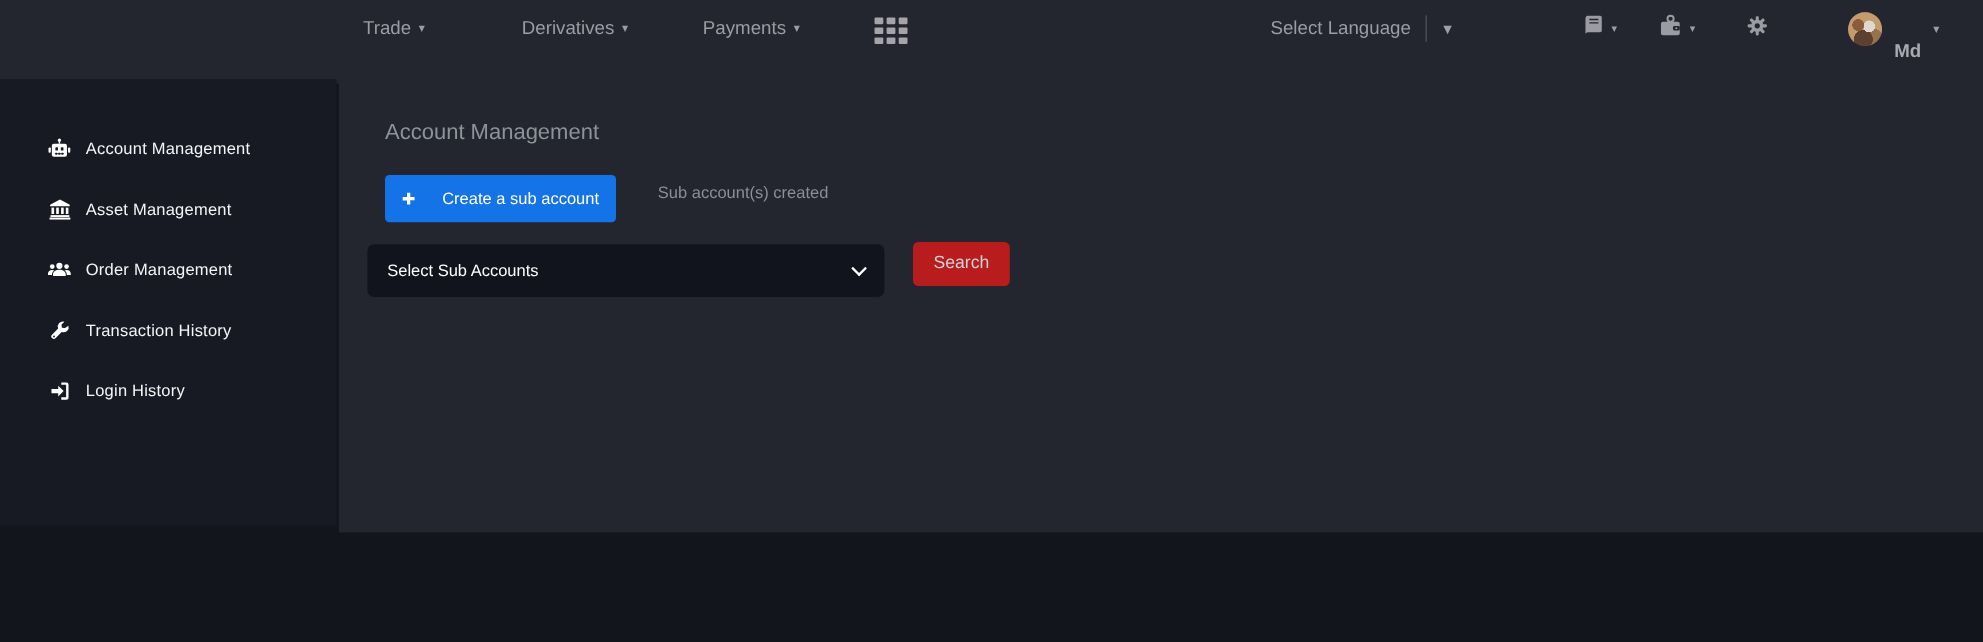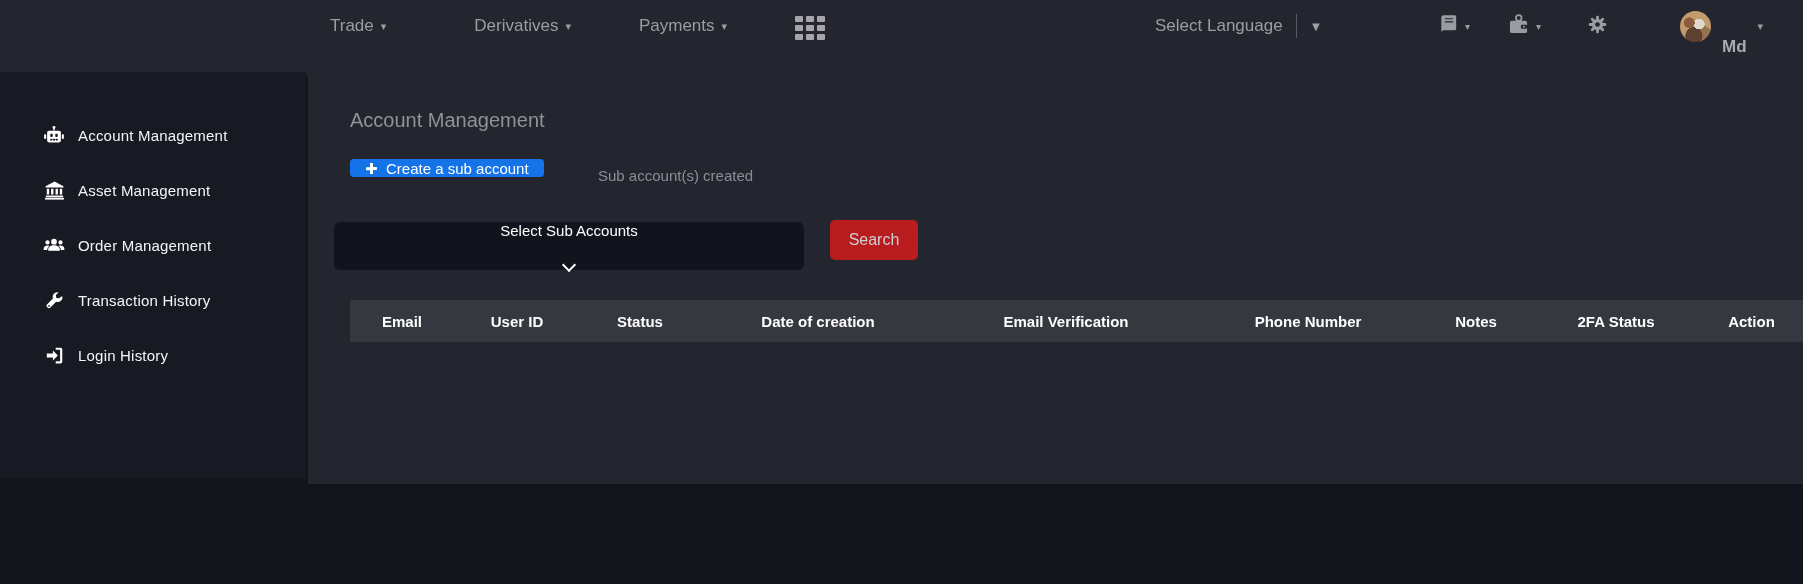--- a/index.html
+++ b/index.html
@@ -75,35 +75,34 @@
   
   .main {
     position:absolute; top:72px; left:308px; width:1495px; height:412px;
     background:#23262f;
   }
   .page-title {
     position:absolute; left:42px; top:37px;
     font-size:20px; font-weight:500; color:#8e9299;
   }
   .create-btn {
-    position:absolute; left:42px; top:87px; height:18px;
-    display:flex; align-items:center; gap:8px; padding:0 15px;
+    position:absolute; left:42px; top:87px; height:43px;
+    display:flex; align-items:center; gap:24px; padding:0 15px;
     background:#1573e8; border:none; border-radius:4px; cursor:pointer;
     color:#fff; font-size:15px; font-weight:500; font-family:inherit;
   }
   .status-text {
     position:absolute; left:290px; top:87px; height:33px; line-height:33px;
     color:#8a8e96; font-size:15px;
   }
   .select-box {
     position:absolute; left:26px; top:150px; width:470px; height:48px;
     background:#11141d; border-radius:6px; cursor:pointer;
     display:flex; align-items:center; justify-content:space-between;
     padding:0 18px;
-    flex-direction:column;
   }
   .select-box .sel-label { color:#fff; font-size:15px; font-weight:500; }
   .chev {
     width:10px; height:10px; margin-top:-5px;
     border-right:2.4px solid #fff; border-bottom:2.4px solid #fff;
     transform:rotate(45deg);
   }
   .search-btn {
     position:absolute; left:522px; top:148px; width:88px; height:40px;
     background:#b91c1c; border:none; border-radius:5px; cursor:pointer;
@@ -293,26 +292,15 @@
 
   <div class="status-text">Sub account(s) created</div>
 
   <div class="select-box">
     <span class="sel-label">Select Sub Accounts</span>
     <span class="chev"></span>
   </div>
 
   <button class="search-btn">Search</button>
 
-  <div class="table-header">
-    <div class="th">Email</div>
-    <div class="th">User ID</div>
-    <div class="th">Status</div>
-    <div class="th">Date of creation</div>
-    <div class="th">Email Verification</div>
-    <div class="th">Phone Number</div>
-    <div class="th">Notes</div>
-    <div class="th">2FA Status</div>
-    <div class="th">Action</div>
-  </div>
 
   <div></div>
 </main>
 
 </body></html>

